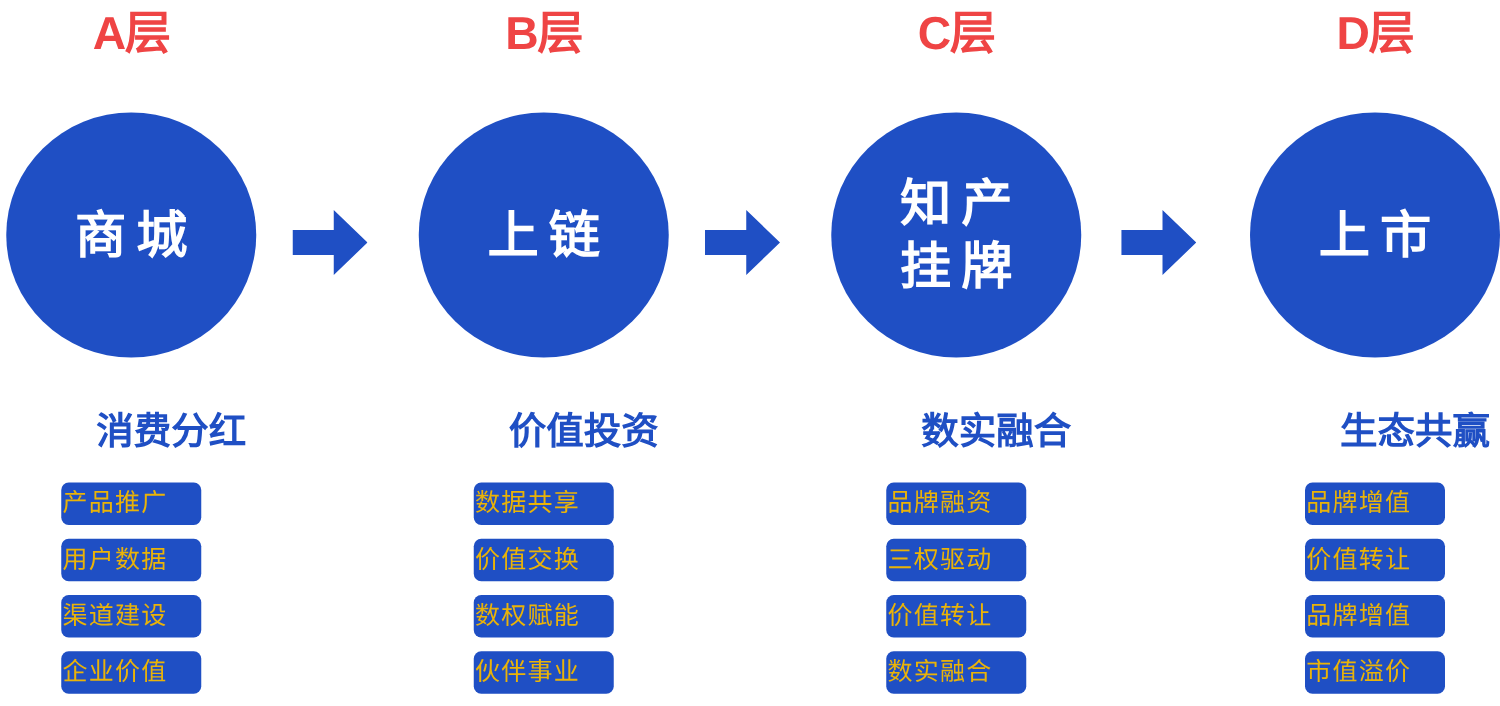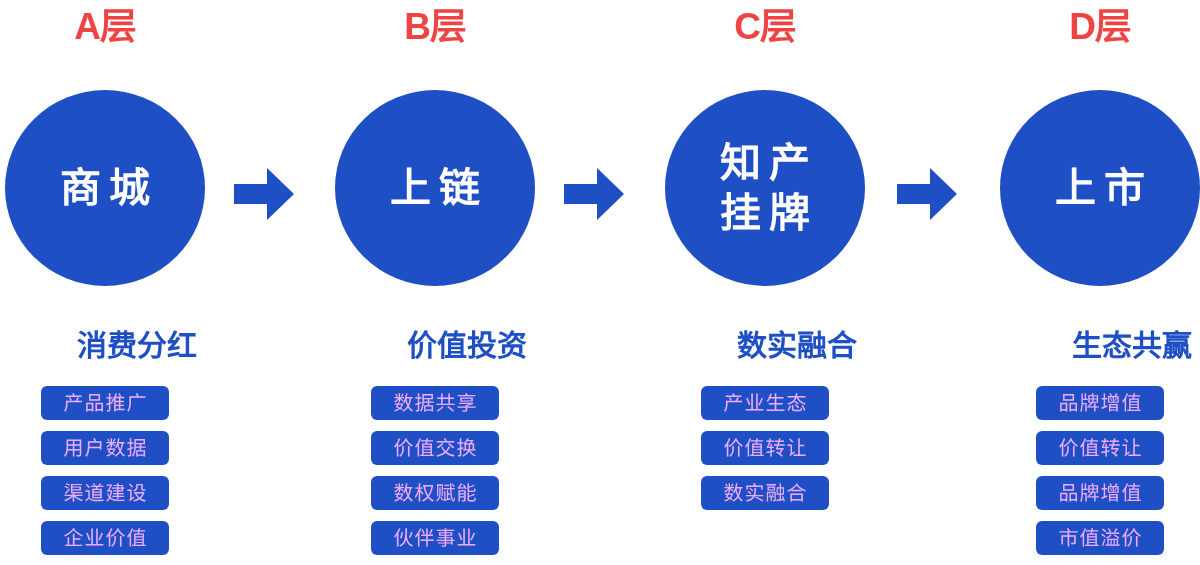--- a/index.html
+++ b/index.html
@@ -106,28 +106,27 @@
     position: absolute;
     top: 386px;
     left: 0;
     width: 210px;
     display: flex;
     flex-direction: column;
     align-items: center;
     gap: 11px;
   }
   .pill {
-    width: 128px;
+    width: 112px;
     height: 34px;
     border-radius: 6px;
     background: #1f4fc4;
-    color: #f0abfc;
+    color: #eab308;
     font-size: 20px;
     line-height: 34px;
-    text-align: center;
     letter-spacing: 1px;
     text-indent: 1px;
     white-space: nowrap;
     box-sizing: border-box;
   }
 </style>
 </head>
 <body>
 
 <div id="diagram">
@@ -161,21 +160,22 @@
   </div>
 
   <div class="column col-2">
     <div class="layer-label">C层</div>
     <div class="circle">
       <div class="circle-line">知产</div>
       <div class="circle-line">挂牌</div>
     </div>
     <div class="subtitle">数实融合</div>
     <div class="pill-list">
-      <div class="pill">产业生态</div>
+      <div class="pill">品牌融资</div>
+      <div class="pill">三权驱动</div>
       <div class="pill">价值转让</div>
       <div class="pill">数实融合</div>
     </div>
   </div>
 
   <div class="column col-3">
     <div class="layer-label">D层</div>
     <div class="circle">
       <div class="circle-line">上市</div>
     </div>

